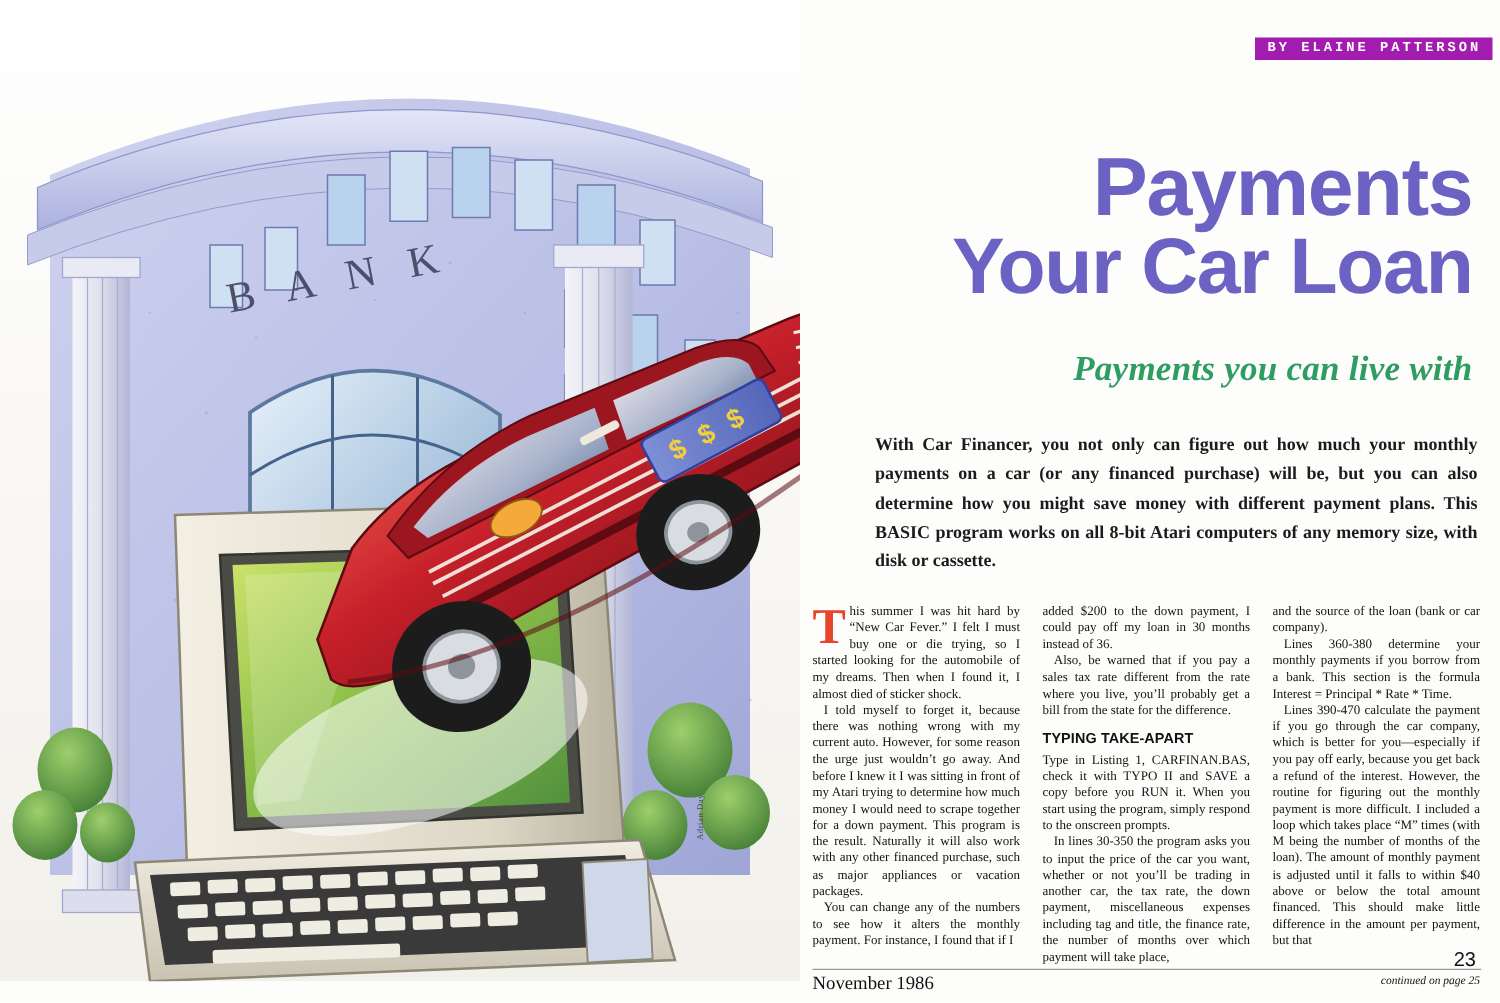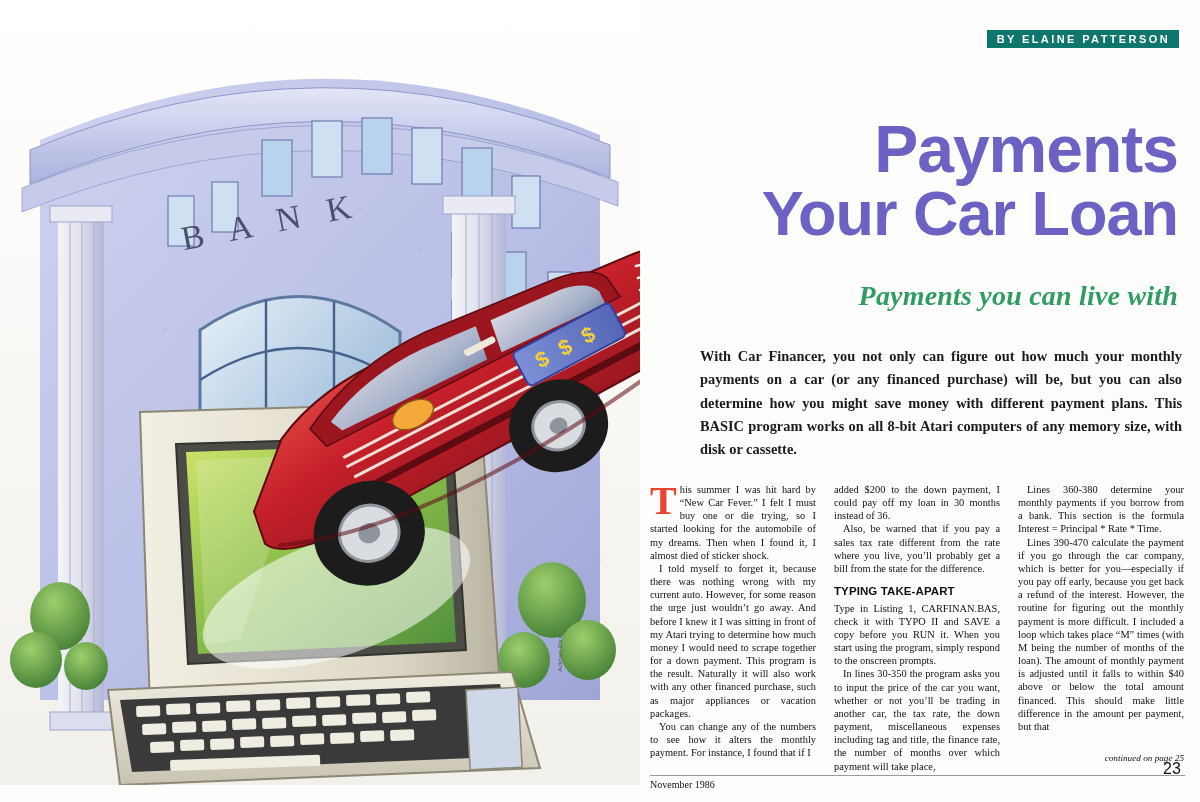--- a/index.html
+++ b/index.html
@@ -42,25 +42,25 @@
     color: #4a4a4a;
     transform: rotate(-90deg);
     transform-origin: left top;
     letter-spacing: 0.4px;
     white-space: nowrap;
   }
 
   
   .byline {
     position: absolute;
-    right: 21px;
+    right: 6px;
     top: 30px;
-    background: #0f766e;
+    background: #a21caf;
     color: #ffffff;
-    font-family: Liberation Sans, sans-serif;
+    font-family: Liberation Mono, monospace;
     font-size: 11px;
     font-weight: bold;
     letter-spacing: 2.4px;
     padding: 3px 9px 3px 10px;
   }
 
   
   .title-block {
     position: absolute;
     right: 22px;
@@ -162,21 +162,21 @@
     top: 775px;
     width: 535px;
     height: 1px;
     background: #9a9a9a;
   }
   .issue-date {
     position: absolute;
     left: 650px;
     top: 779px;
     font-family: "Liberation Serif", serif;
-    font-size: 10px;
+    font-size: 15px;
     color: #111;
     text-align: right;
   }
   .page-number {
     position: absolute;
     left: 1163px;
     top: 760px;
     font-family: "Liberation Sans", sans-serif;
     font-size: 16px;
     font-weight: normal;
@@ -456,20 +456,21 @@
 
     <div class="col">
       <p class="first">added $200 to the down payment, I could pay off my loan in 30 months instead of 36.</p>
       <p>Also, be warned that if you pay a sales tax rate different from the rate where you live, you’ll probably get a bill from the state for the difference.</p>
       <div class="subhead">TYPING TAKE-APART</div>
       <p class="first">Type in Listing 1, CARFINAN.BAS, check it with TYPO II and SAVE a copy before you RUN it. When you start using the program, simply respond to the onscreen prompts.</p>
       <p>In lines 30-350 the program asks you to input the price of the car you want, whether or not you’ll be trading in another car, the tax rate, the down payment, miscellaneous expenses including tag and title, the finance rate, the number of months over which payment will take place,</p>
     </div>
 
     <div class="col">
+      <p class="first">and the source of the loan (bank or car company).</p>
       <p>Lines 360-380 determine your monthly payments if you borrow from a bank. This section is the formula Interest = Principal * Rate * Time.</p>
       <p>Lines 390-470 calculate the payment if you go through the car company, which is better for you—especially if you pay off early, because you get back a refund of the interest. However, the routine for figuring out the monthly payment is more difficult. I included a loop which takes place “M” times (with M being the number of months of the loan). The amount of monthly payment is adjusted until it falls to within $40 above or below the total amount financed. This should make little difference in the amount per payment, but that</p>
       <div class="continued">continued on page 25</div>
     </div>
   </div>
 
   <div class="footer-rule"></div>
   <div class="issue-date">November 1986</div>
   <div class="page-number">23</div>
 

